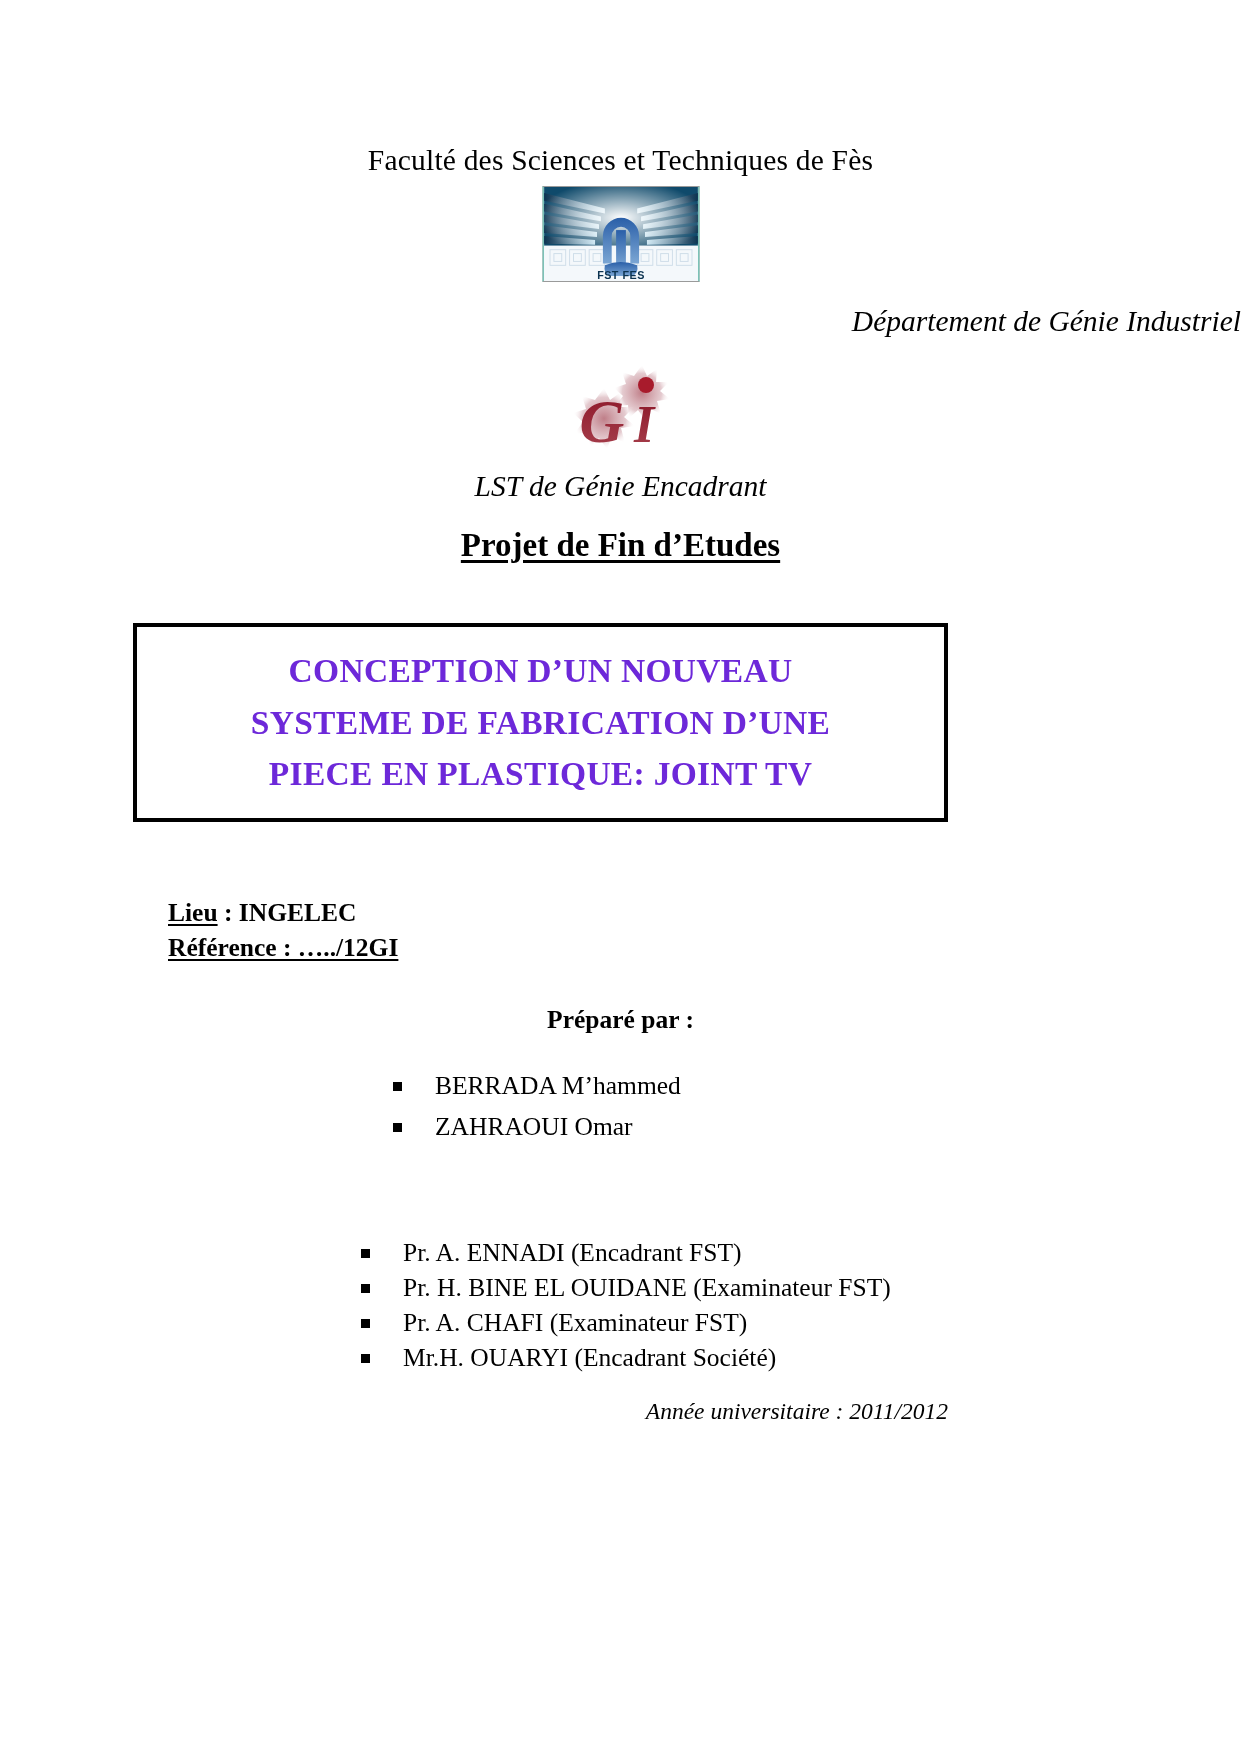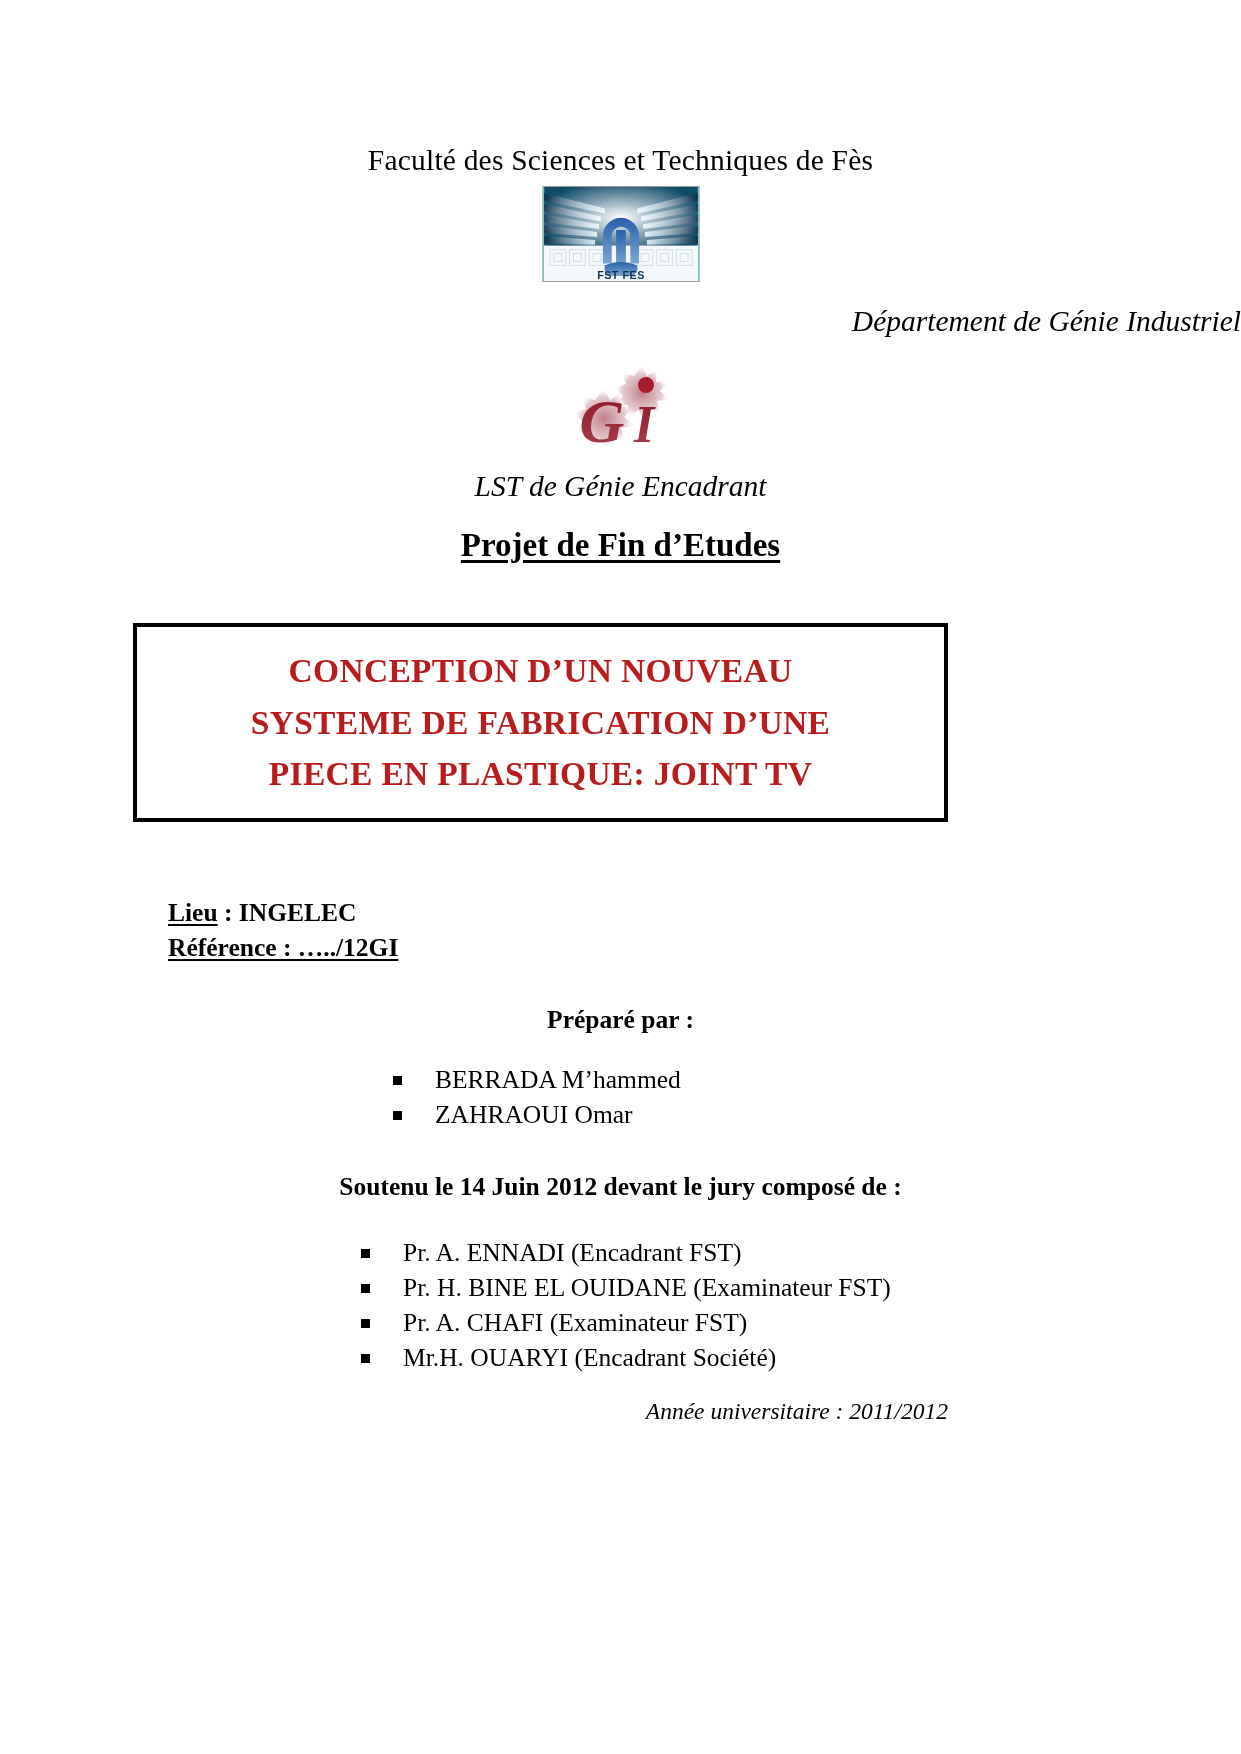--- a/index.html
+++ b/index.html
@@ -106,21 +106,21 @@
     height: 199px;
     border: 4px solid #000000;
     box-sizing: border-box;
     display: flex;
     flex-direction: column;
     justify-content: center;
     align-items: center;
     background: #ffffff;
   }
   .title-line {
-    color: #b91c1c;
+    color: #6d28d9;
     font-weight: bold;
     font-size: 33.5px;
     line-height: 1.55;
     letter-spacing: 0.3px;
     text-align: center;
     white-space: nowrap;
   }
 
   
   .lieu-block {
@@ -150,20 +150,21 @@
     left: 393px;
     list-style: none;
     margin: 0;
     padding: 0;
     font-size: 25.5px;
     line-height: 1.37;
   }
   .authors-list li {
     position: relative;
     padding-left: 42px;
+    margin-top: 6px;
   }
   .authors-list li::before {
     content: "";
     position: absolute;
     left: 0;
     top: 13px;
     width: 9px;
     height: 9px;
     background: #000000;
   }
@@ -342,21 +343,20 @@
 
   <ul class="authors-list">
     <li>
       <span>BERRADA M’hammed</span>
     </li>
     <li>
       <span>ZAHRAOUI Omar</span>
     </li>
   </ul>
 
-  <div class="jury-heading">Soutenu le 14 Juin 2012 devant le jury composé de :</div>
 
   <ul class="jury-list">
     <li>
       <span>Pr. A. ENNADI (Encadrant FST)</span>
     </li>
     <li>
       <span>Pr. H. BINE EL OUIDANE (Examinateur FST)</span>
     </li>
     <li>
       <span>Pr. A. CHAFI (Examinateur FST)</span>

